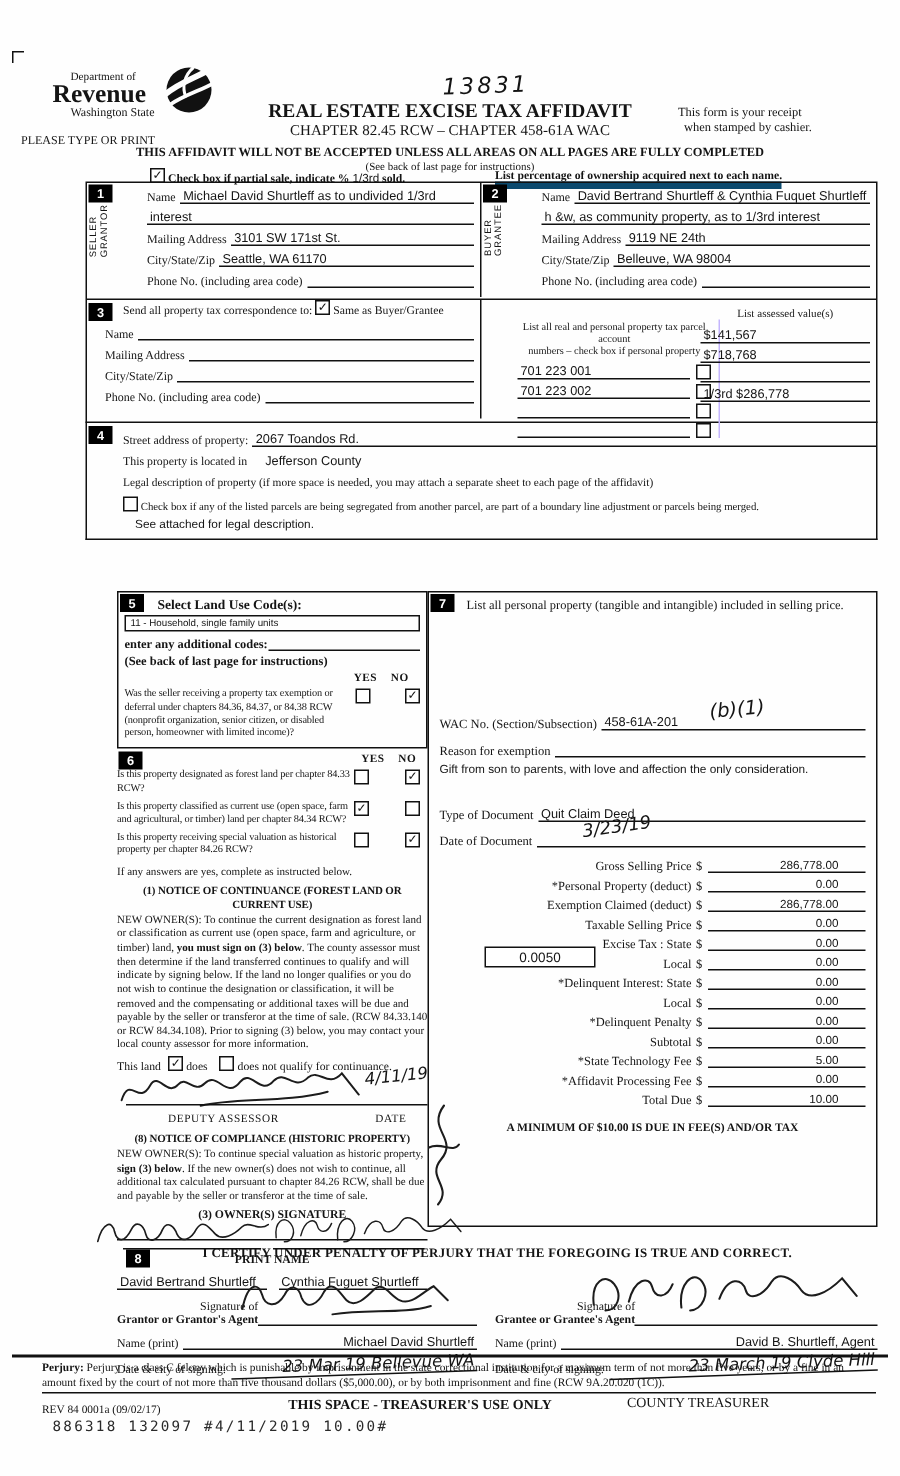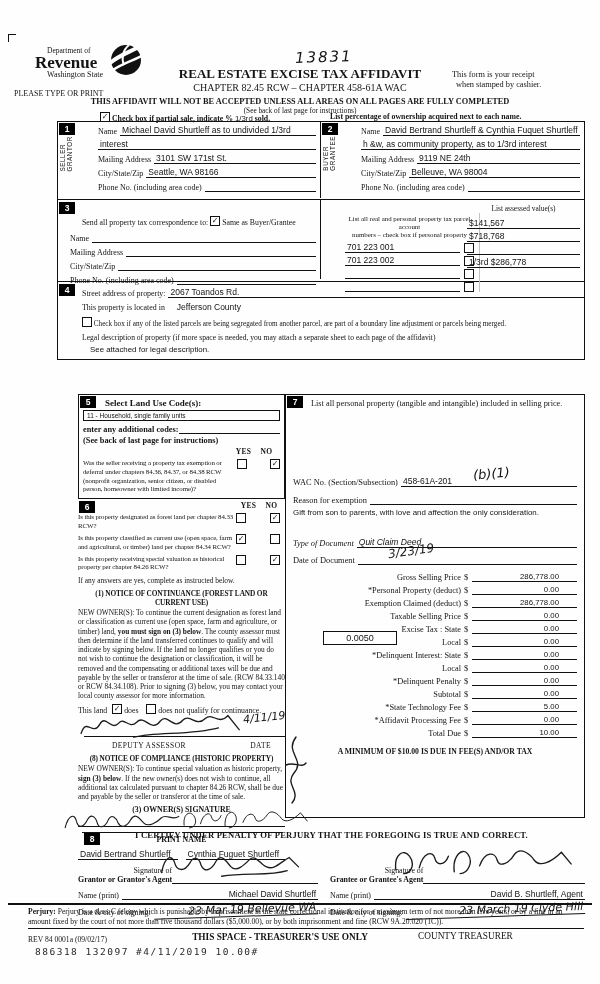--- a/index.html
+++ b/index.html
@@ -73,21 +73,21 @@
   <div class="abs" style="left:14px;top:89px;font-size:8px;">PLEASE TYPE OR PRINT</div>
   <div class="abs ctr b" style="left:0;top:97px;width:600px;font-size:8.3px;">THIS AFFIDAVIT WILL NOT BE ACCEPTED UNLESS ALL AREAS ON ALL PAGES ARE FULLY COMPLETED</div>
   <div class="abs ctr" style="left:0;top:106px;width:600px;font-size:7.3px;">(See back of last page for instructions)</div>
 
   <div class="abs" style="left:100px;top:112px;font-size:7.8px;">
     <span class="cb"><i>✓</i></span>
     <span class="b">Check box if partial sale, indicate %</span>
     <span class="typed" style="font-size:7.8px;">1/3rd</span>
     <span class="b">sold.</span>
   </div>
-  <div class="abs b" style="left:330px;top:112px;font-size:7.8px;border-bottom:1px solid #0c4a6e;">List percentage of ownership acquired next to each name.</div>
+  <div class="abs b" style="left:330px;top:112px;font-size:7.8px;border-bottom:5px solid #0c4a6e;">List percentage of ownership acquired next to each name.</div>
 
   <div class="cell" style="left:57px;top:121px;width:528px;height:79px;border:1.5px solid #111;">
 
     <div class="cell" style="left:0;top:0;width:263px;height:76px;border-right:1px solid #111;">
       <div class="numbox" style="left:1px;top:1px;">1</div>
       <div class="vlab">
         <span>SELLER</span>
           <span>GRANTOR</span>
       </div>
       <div style="margin-left:36px;">
@@ -97,21 +97,21 @@
           </div>
         <div class="row-line">
             <span class="fill typed">interest</span>
           </div>
         <div class="row-line">
             <span class="lbl">Mailing Address</span>
           <span class="fill typed">3101 SW 171st St.</span>
           </div>
         <div class="row-line">
             <span class="lbl">City/State/Zip</span>
-          <span class="fill typed">Seattle, WA 98166</span>
+          <span class="fill typed">Seattle, WA 61170</span>
           </div>
         <div class="row-line">
             <span class="lbl">Phone No. (including area code)</span>
           <span class="fill"></span>
           </div>
       </div>
     </div>
 
     <div class="cell" style="left:263px;top:0;width:263px;height:76px;">
       <div class="numbox" style="left:1px;top:1px;">2</div>
@@ -140,21 +140,21 @@
           <span class="fill"></span>
           </div>
       </div>
     </div>
   </div>
 
   <div class="cell" style="left:57px;top:200px;width:528px;height:82px;border:1.5px solid #111;border-top:none;">
 
     <div class="cell" style="left:0;top:0;width:263px;height:79px;border-right:1px solid #111;">
       <div class="numbox" style="left:1px;top:2px;">3</div>
-      <div style="margin-left:24px;margin-top:16px;font-size:7.8px;">
+      <div style="margin-left:24px;margin-top:0;font-size:7.8px;">
         <span>Send all property tax correspondence to:</span>
         <span class="cb"><i>✓</i></span>
         <span>Same as Buyer/Grantee</span>
       </div>
       <div style="margin-left:8px;margin-top:2px;">
         <div class="row-line">
             <span class="lbl">Name</span>
             <span class="fill"></span>
           </div>
         <div class="row-line">
@@ -227,24 +227,24 @@
   <div class="cell" style="left:57px;top:282px;width:528px;height:78px;border:1.5px solid #111;border-top:none;">
     <div class="numbox" style="left:1px;top:2px;">4</div>
     <div style="margin-left:24px;margin-top:3px;">
       <div class="fl" style="height:13px;">
           <span class="lbl" style="font-size:7.9px;">Street address of property:</span>
         <span class="fill typed">2067 Toandos Rd.</span>
         </div>
       <div style="margin-top:4px;font-size:7.9px;">
         <span>This property is located in</span>
         <span class="typed" style="margin-left:10px;">Jefferson County</span></div>
+      <div style="margin-top:5px;font-size:7.6px;">Legal description of property (if more space is needed, you may attach a separate sheet to each page of the affidavit)</div>
       <div style="margin-top:5px;font-size:7.2px;">
         <span class="cb"><i></i></span>
         <span>Check box if any of the listed parcels are being segregated from another parcel, are part of a boundary line adjustment or parcels being merged.</span></div>
-      <div style="margin-top:5px;font-size:7.6px;">Legal description of property (if more space is needed, you may attach a separate sheet to each page of the affidavit)</div>
       <div class="typed" style="margin-top:3px;margin-left:8px;font-size:7.9px;">See attached for legal description.</div>
     </div>
   </div>
 
   <div class="abs" style="left:78px;top:394px;width:207px;height:433px;border-bottom:1px solid #111;box-sizing:border-box;">
 
     <div style="border:1px solid #111;padding:3px 4px 4px 4px;position:relative;">
       <div class="numbox" style="left:1px;top:1px;">5</div>
       <div class="b" style="margin-left:22px;font-size:9px;">Select Land Use Code(s):</div>
       <div style="border:1.5px solid #111;margin-top:2px;padding:1px 3px;font-size:6.5px;" class="sans">11 - Household, single family units</div>
@@ -372,21 +372,21 @@
       <span class="hand abs" style="left:180px;top:-6px;font-size:13px;transform:rotate(-5deg);">(b)(1)</span>
     </div>
     <div class="fl" style="margin-top:5px;height:13px;">
       <span class="lbl" style="font-size:8.4px;">Reason for exemption</span>
       <span class="fill"></span>
     </div>
     <div class="typed" style="margin-top:3px;font-size:7.9px;">Gift from son to parents, with love and affection the only consideration.</div>
 
     <div style="height:16px;"></div>
 
-    <div class="fl" style="height:15px;font-style:italic;">
+    <div class="fl" style="height:15px;">
       <span class="lbl" style="font-size:8.4px;">Type of Document</span>
       <span class="fill typed">Quit Claim Deed</span>
     </div>
     <div class="fl" style="height:17px;position:relative;">
       <span class="lbl" style="font-size:8.4px;">Date of Document</span>
       <span class="fill"></span>
       <span class="hand abs" style="left:95px;top:-4px;font-size:12px;transform:rotate(-8deg);">3/23/19</span>
     </div>
 
     <div style="margin-top:4px;">

